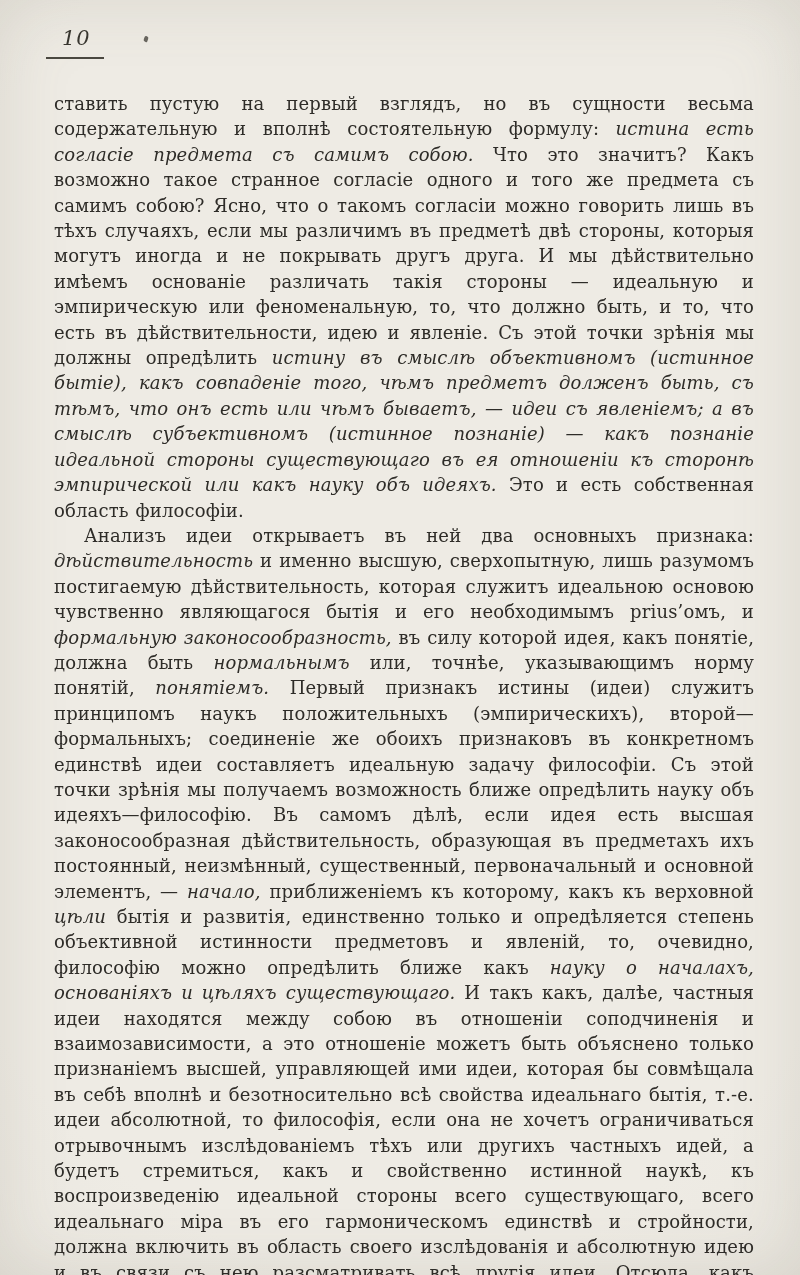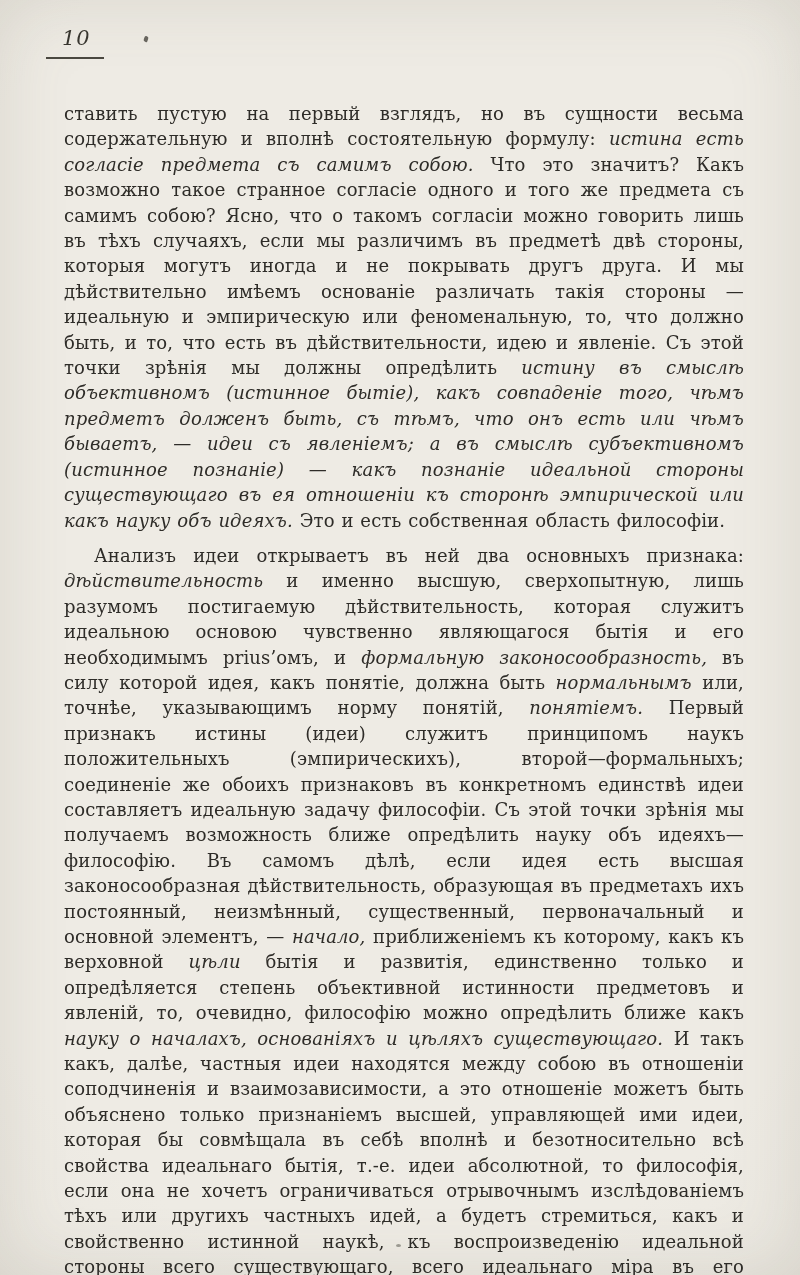--- a/index.html
+++ b/index.html
@@ -50,21 +50,21 @@
     position: absolute;
     top: 91px;
     left: 54px;
     width: 700px;
     font-size: 18px;
     line-height: 25.4px;
     text-align: justify;
     letter-spacing: 0.15px;
     word-spacing: 0.05em;
   }
-  .content p { margin: 10px; padding: 0; }
+  .content p { margin: 0; padding: 0; }
   .p-indent { text-indent: 30px; }
   .i { font-style: italic; }
 </style>
 </head>
 <body>
 
 <div class="page">
 
   <div class="pagenum">10</div>
   <div class="pagenum-rule"></div>

